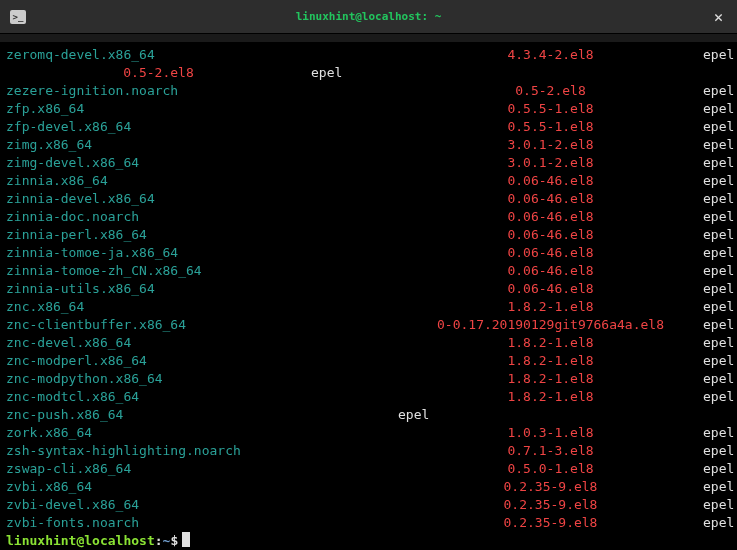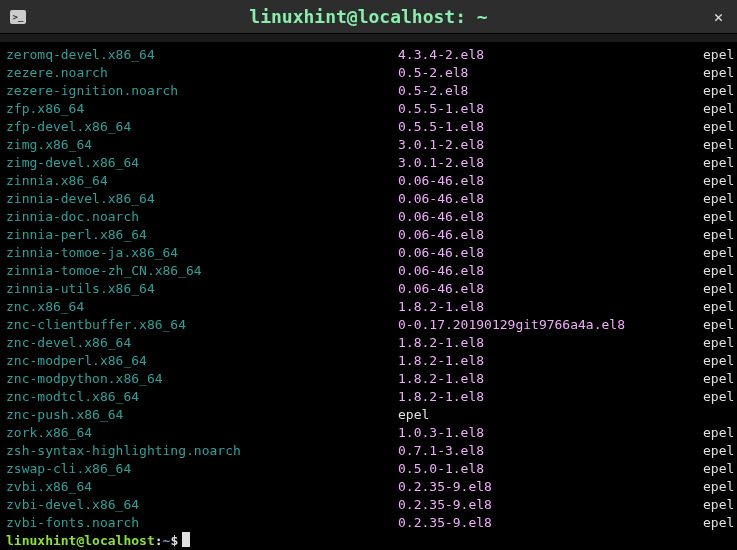--- a/index.html
+++ b/index.html
@@ -35,23 +35,23 @@
       border-radius: 2px;
       margin-right: 8px;
       display: flex;
       align-items: center;
       justify-content: center;
       font-size: 9px;
       color: #333;
       font-weight: bold;
     }
     .title {
-      color: #86efac;
+      color: #22c55e;
       font-weight: bold;
-      font-size: 18px;
+      font-size: 11px;
       position: absolute;
       left: 50%;
       transform: translateX(-50%);
     }
     .close-btn {
       color: #e0e0e0;
       font-size: 15px;
       cursor: pointer;
       padding: 2px 4px;
     }
@@ -67,23 +67,24 @@
     .pkg-row {
       display: flex;
       white-space: pre;
     }
     .pkg-name {
       color: #2aa198;
       width: 392px;
       flex-shrink: 0;
     }
     .pkg-version {
-      color: #f0abfc;
+      color: #ef4444;
       width: 305px;
       flex-shrink: 0;
+      text-align: center;
     }
     .pkg-repo {
       color: #e0e0e0;
     }
     .prompt-line {
       display: flex;
       white-space: pre;
     }
     .prompt-user {
       color: #8ae234;
@@ -118,21 +119,21 @@
   <div class="titlebar-left">
     <div class="terminal-icon">&gt;_</div>
   </div>
   <div class="title">linuxhint@localhost: ~</div>
   <div class="close-btn">✕</div>
 </div>
 
 <div class="terminal-content">
   <div id="package-list">
       <div class="pkg-row"><span class="pkg-name">zeromq-devel.x86_64</span><span class="pkg-version">4.3.4-2.el8</span><span class="pkg-repo">epel</span></div>
-      <div class="pkg-row"><span class="pkg-name">zezere.noarch</span><span class="pkg-version">0.5-2.el8</span><span class="pkg-repo">epel</span></div>
+      <div class="pkg-row"><span class="pkg-version">0.5-2.el8</span><span class="pkg-repo">epel</span></div>
       <div class="pkg-row"><span class="pkg-name">zezere-ignition.noarch</span><span class="pkg-version">0.5-2.el8</span><span class="pkg-repo">epel</span></div>
       <div class="pkg-row"><span class="pkg-name">zfp.x86_64</span><span class="pkg-version">0.5.5-1.el8</span><span class="pkg-repo">epel</span></div>
       <div class="pkg-row"><span class="pkg-name">zfp-devel.x86_64</span><span class="pkg-version">0.5.5-1.el8</span><span class="pkg-repo">epel</span></div>
       <div class="pkg-row"><span class="pkg-name">zimg.x86_64</span><span class="pkg-version">3.0.1-2.el8</span><span class="pkg-repo">epel</span></div>
       <div class="pkg-row"><span class="pkg-name">zimg-devel.x86_64</span><span class="pkg-version">3.0.1-2.el8</span><span class="pkg-repo">epel</span></div>
       <div class="pkg-row"><span class="pkg-name">zinnia.x86_64</span><span class="pkg-version">0.06-46.el8</span><span class="pkg-repo">epel</span></div>
       <div class="pkg-row"><span class="pkg-name">zinnia-devel.x86_64</span><span class="pkg-version">0.06-46.el8</span><span class="pkg-repo">epel</span></div>
       <div class="pkg-row"><span class="pkg-name">zinnia-doc.noarch</span><span class="pkg-version">0.06-46.el8</span><span class="pkg-repo">epel</span></div>
       <div class="pkg-row"><span class="pkg-name">zinnia-perl.x86_64</span><span class="pkg-version">0.06-46.el8</span><span class="pkg-repo">epel</span></div>
       <div class="pkg-row"><span class="pkg-name">zinnia-tomoe-ja.x86_64</span><span class="pkg-version">0.06-46.el8</span><span class="pkg-repo">epel</span></div>

